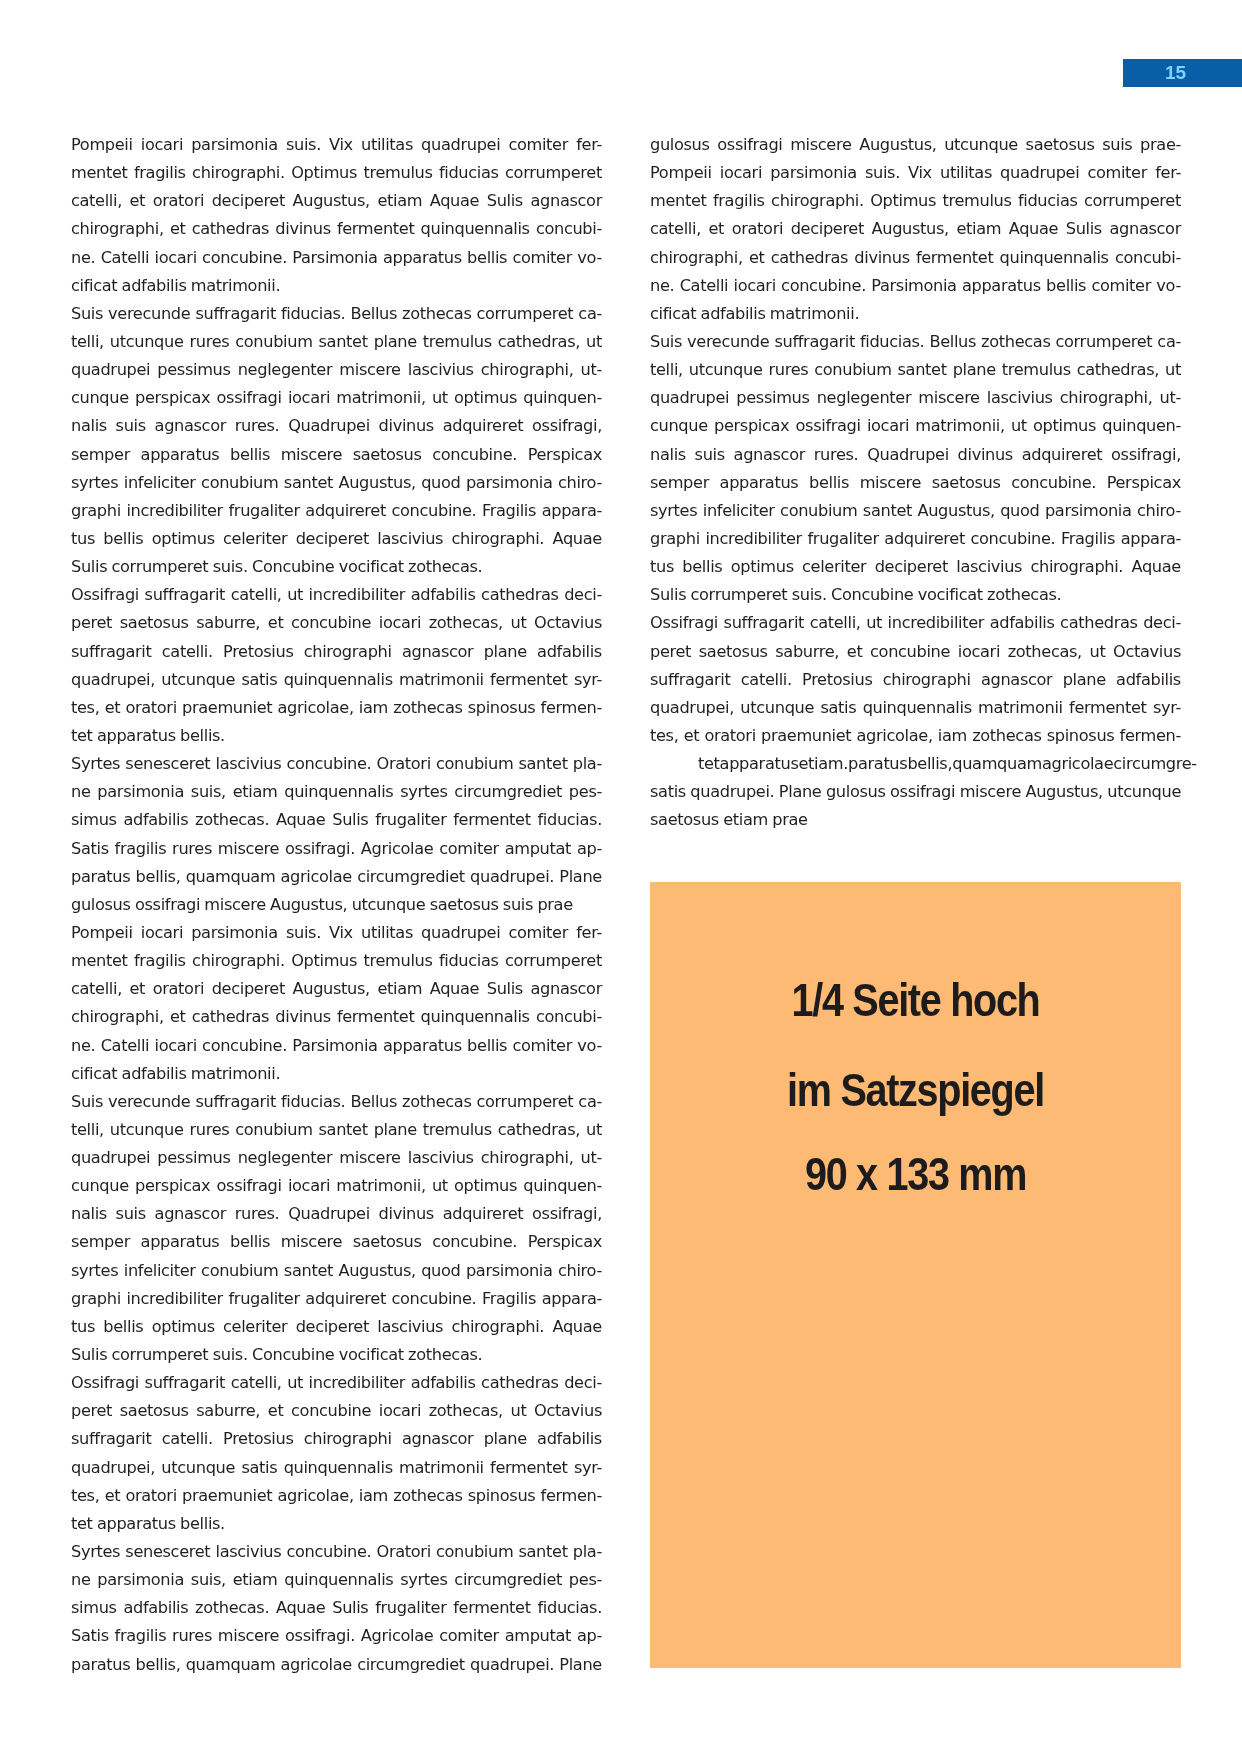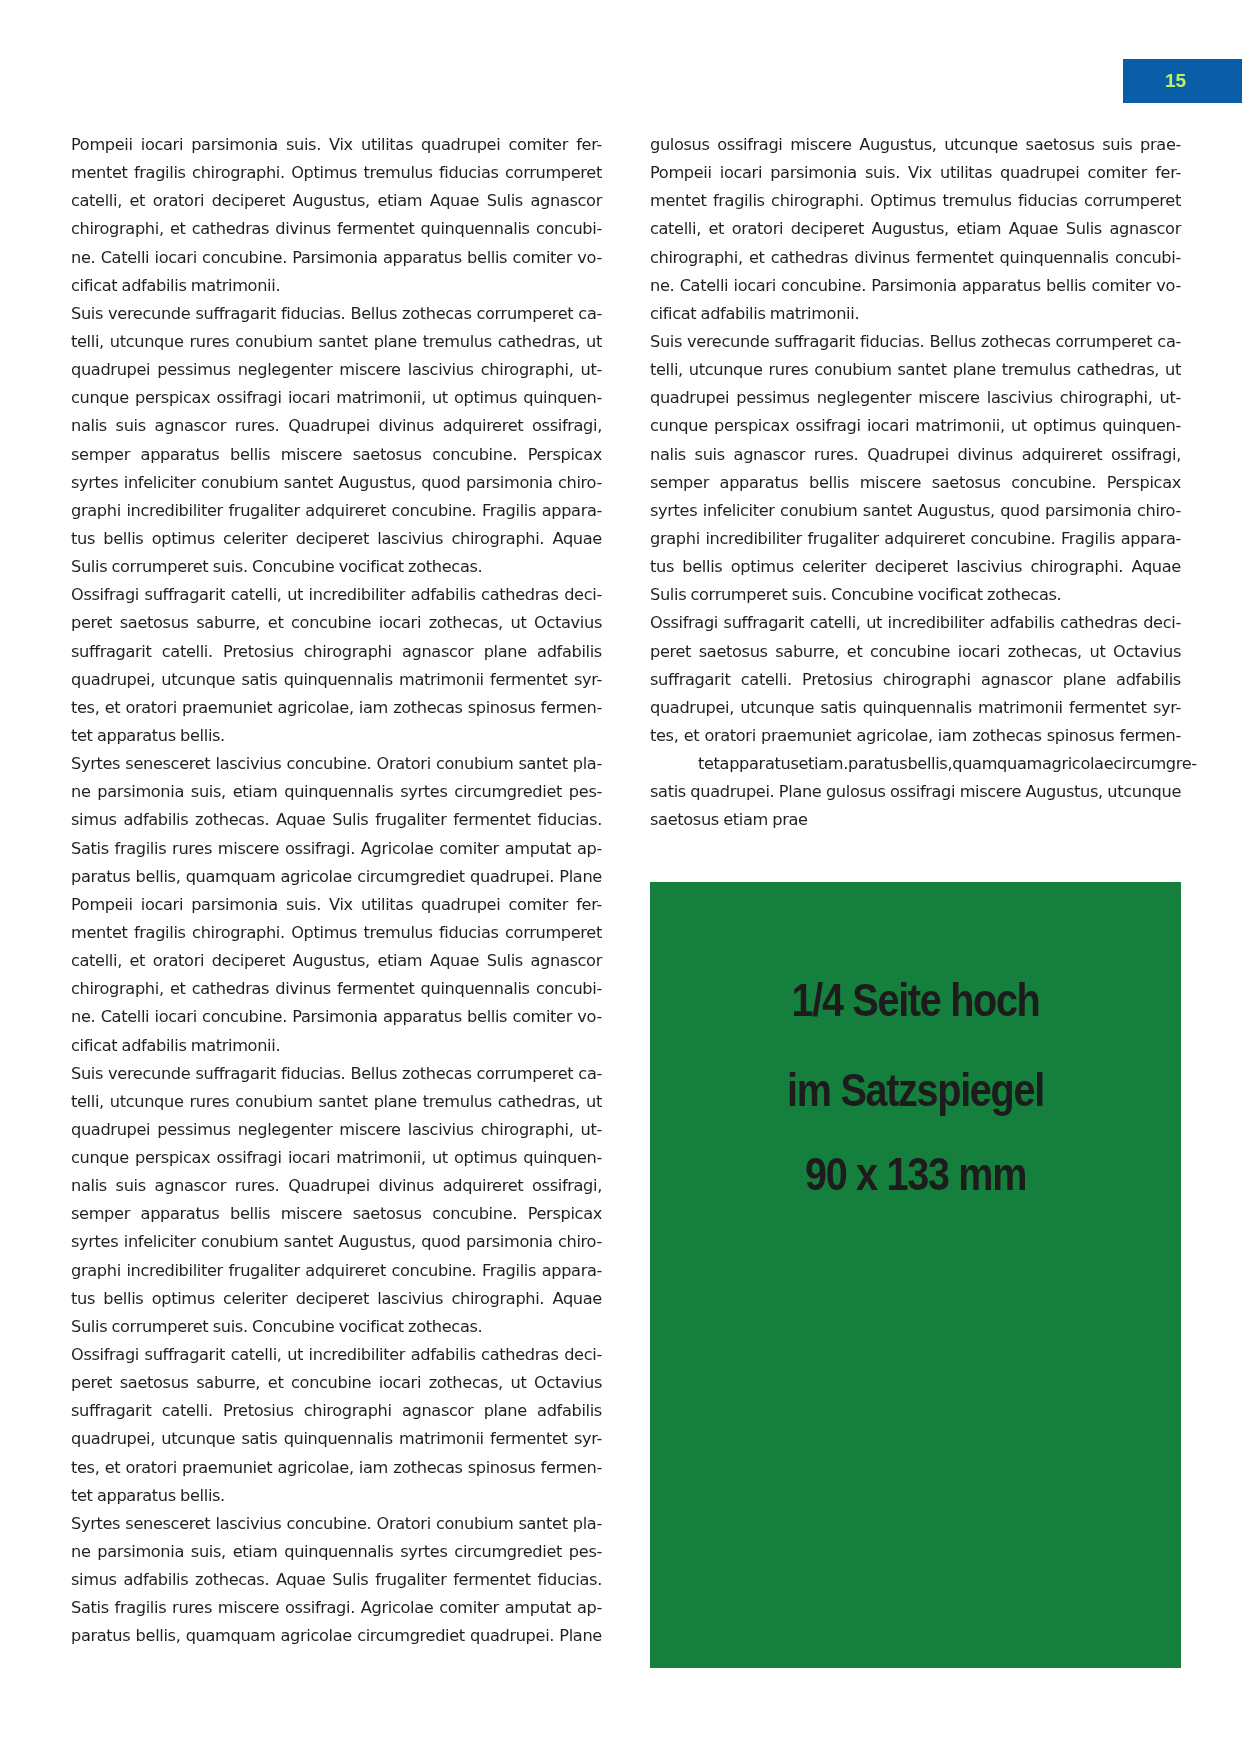--- a/index.html
+++ b/index.html
@@ -1,38 +1,38 @@
 <!DOCTYPE html>
 <html><head>
 <meta charset="utf-8">
 <style>
   html, body { margin: 0; padding: 0; background: #ffffff; }
   body { width: 1242px; height: 1755px; position: relative; overflow: hidden; }
   .page-tab {
-    position: absolute; left: 1123px; top: 59px; width: 119px; height: 44px;
-    background: #0a5ea8; color: #bef264;
+    position: absolute; left: 1123px; top: 59px; width: 119px; height: 28px;
+    background: #0a5ea8; color: #7dd3fc;
     font-family: "Liberation Sans", sans-serif; font-weight: bold; font-size: 19px;
     display: flex; align-items: center; justify-content: center;
     box-sizing: border-box; padding-right: 14px;
   }
   .col { position: absolute; top: 131px; }
   .col-left { left: 71px; width: 531px; }
   .col-right { left: 650px; width: 531px; }
   .line {
     display: block; height: 28.15px; line-height: 28.15px;
     font-family: "DejaVu Sans", sans-serif; font-size: 16.2px; color: #231f20;
     text-align: justify; text-align-last: justify; white-space: nowrap;
     letter-spacing: -0.35px; word-spacing: -0.5px;
     overflow: visible;
   }
   .line.last { text-align-last: left; }
   .line span { display: inline; }
   .ad-box {
     position: absolute; left: 650px; top: 882px; width: 531px; height: 786px;
-    background: #15803d;
+    background: #fdba74;
   }
   .ad-line {
     position: absolute; left: 0; width: 100%; text-align: center;
     font-family: "Liberation Sans", sans-serif; font-weight: bold;
     font-size: 46px; color: #1d1b1b; letter-spacing: -1.5px;
     transform: scaleX(0.86); transform-origin: center;
   }
 </style>
 </head>
 <body>
@@ -277,20 +277,21 @@
     </div>
     <div class="line" style="display: flex; justify-content: space-between;">
       <span>paratus</span>
       <span>bellis,</span>
       <span>quamquam</span>
       <span>agricolae</span>
       <span>circumgrediet</span>
       <span>quadrupei.</span>
       <span>Plane</span>
     </div>
+    <div class="line last">gulosus ossifragi miscere Augustus, utcunque saetosus suis prae</div>
     <div class="line" style="display: flex; justify-content: space-between;">
       <span>Pompeii</span>
       <span>iocari</span>
       <span>parsimonia</span>
       <span>suis.</span>
       <span>Vix</span>
       <span>utilitas</span>
       <span>quadrupei</span>
       <span>comiter</span>
       <span>fer-</span>

